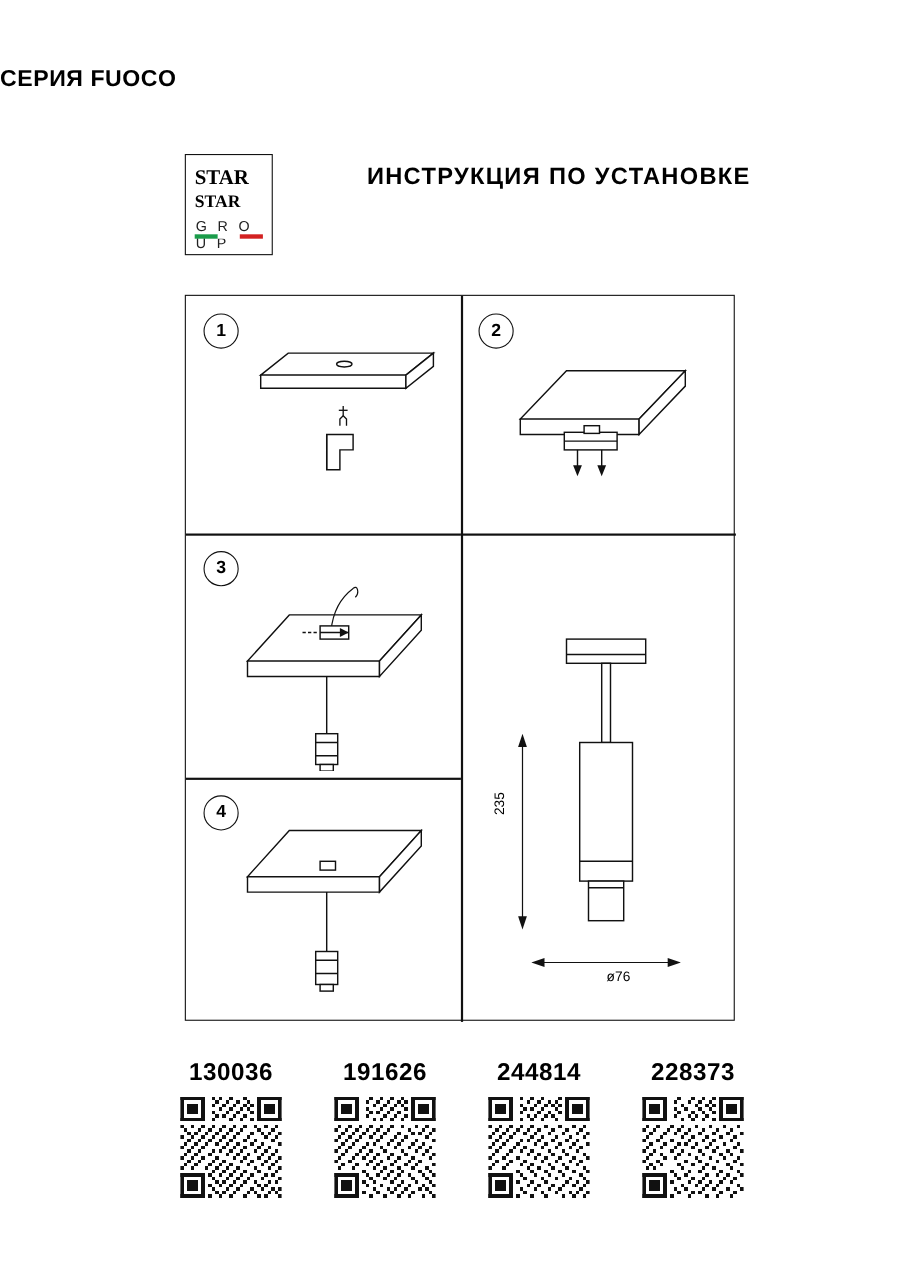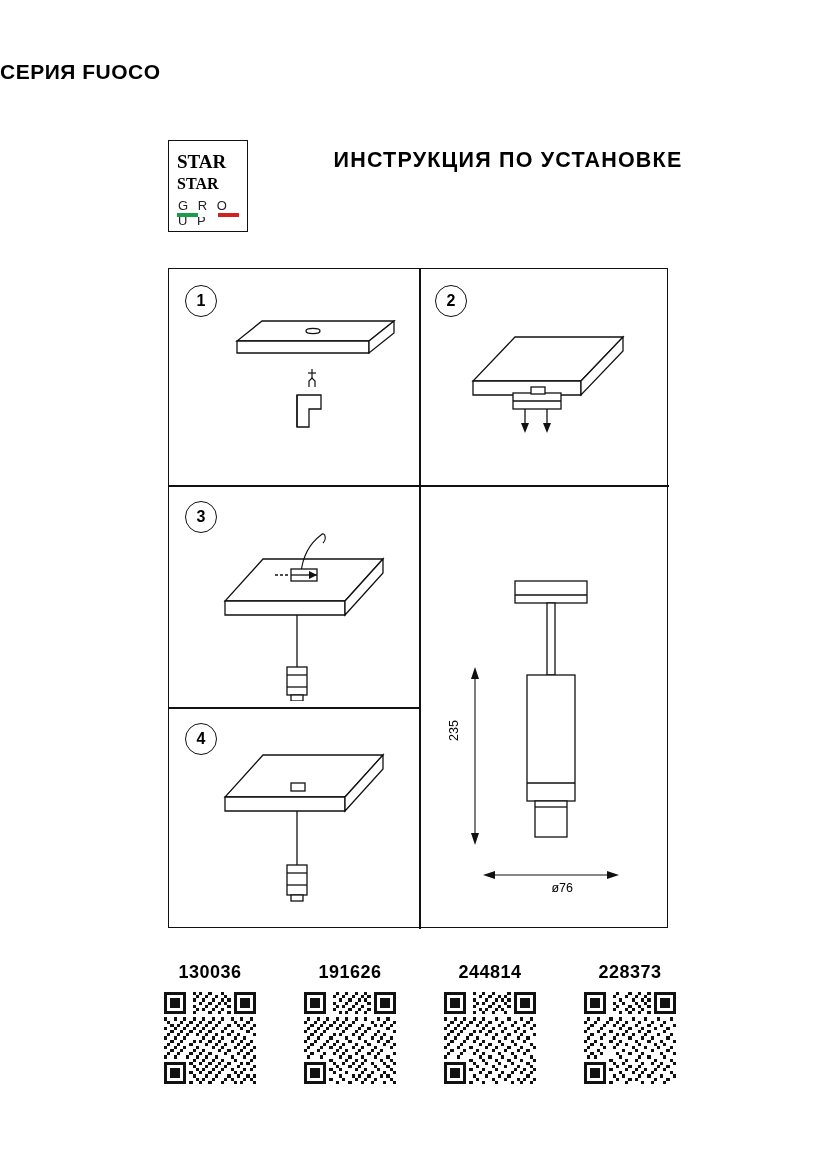--- a/index.html
+++ b/index.html
@@ -169,21 +169,21 @@
     top: 962px;
     width: 540px;
     display: flex;
     justify-content: space-between;
   }
   .code-item {
     width: 120px;
     text-align: center;
   }
   .code-label {
-    font-size: 18px;
+    font-size: 22px;
     font-weight: bold;
     letter-spacing: 0.5px;
     margin-bottom: 9px;
   }
   .qr {
     width: 92px;
     height: 92px;
     margin: 0 auto;
     display: block;
   }

